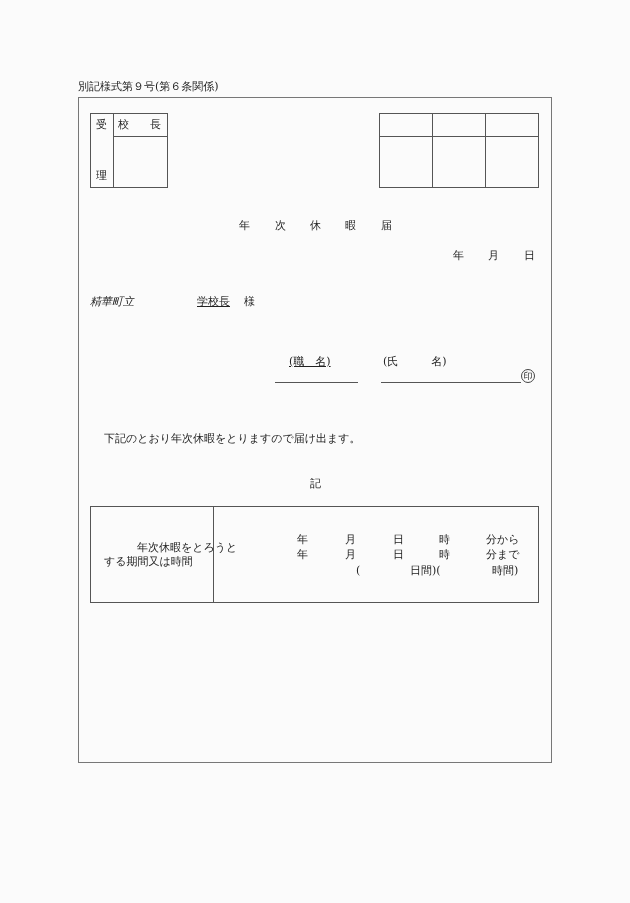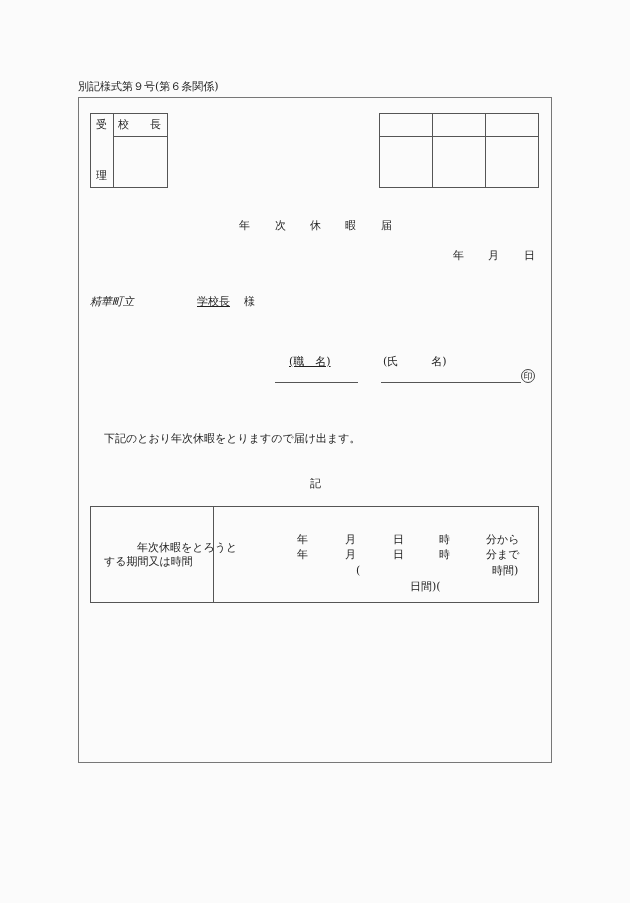--- a/index.html
+++ b/index.html
@@ -76,15 +76,15 @@
 </div>
 <div>
   <span class="abs" style="left:297px;top:549px;">年</span>
   <span class="abs" style="left:345px;top:549px;">月</span>
   <span class="abs" style="left:393px;top:549px;">日</span>
   <span class="abs" style="left:439px;top:549px;">時</span>
   <span class="abs" style="left:486px;top:549px;">分まで</span>
 </div>
 <div>
   <span class="abs" style="left:356px;top:565px;">(</span>
-  <span class="abs" style="left:410px;top:565px;margin-top:16px;">日間)(</span>
+  <span class="abs" style="left:410px;top:565px;">日間)(</span>
   <span class="abs" style="left:492px;top:565px;">時間)</span>
 </div>
 
 </body></html>

